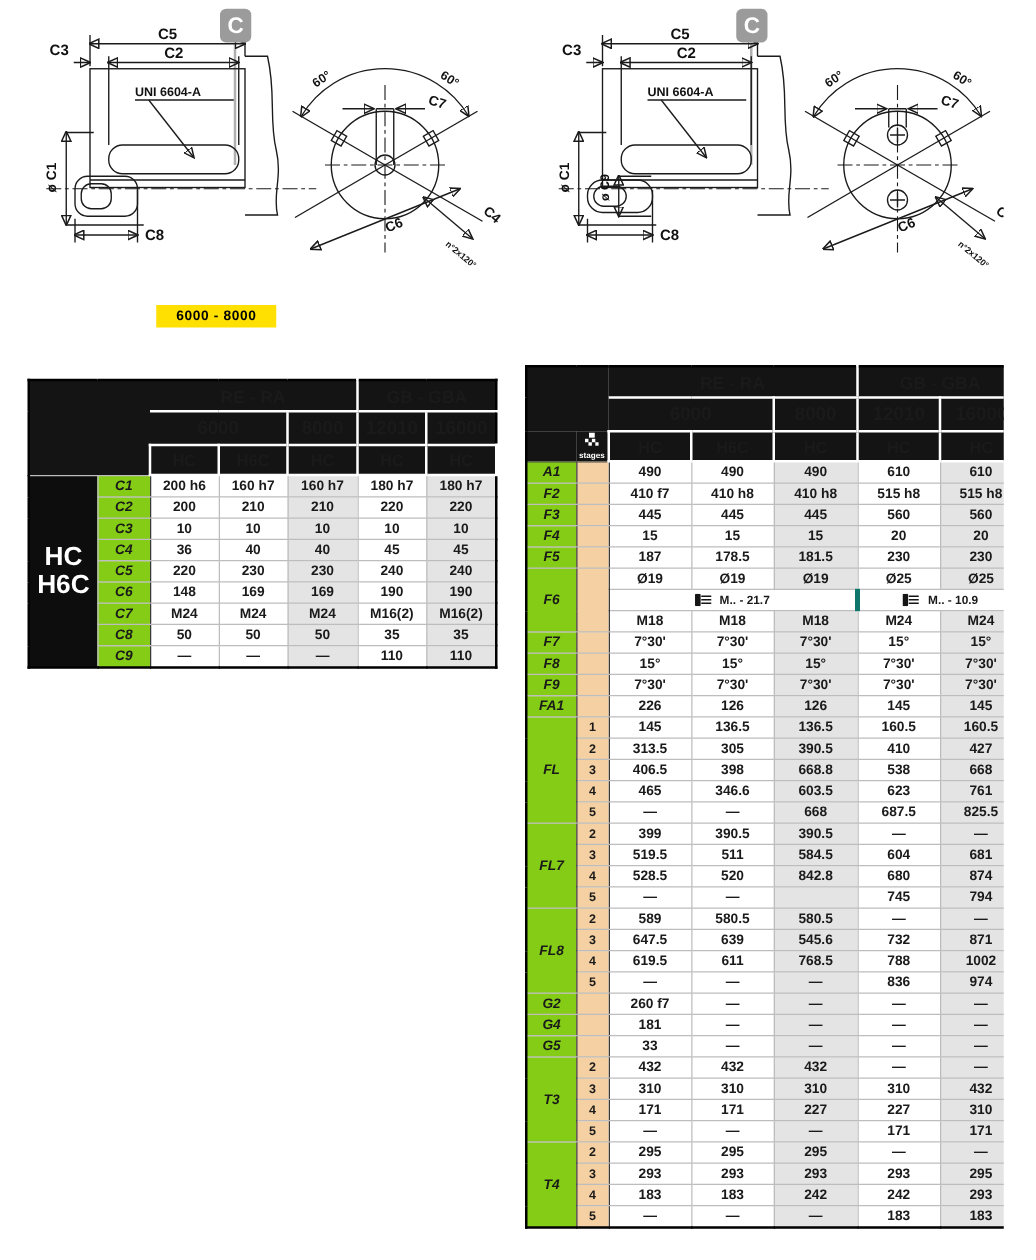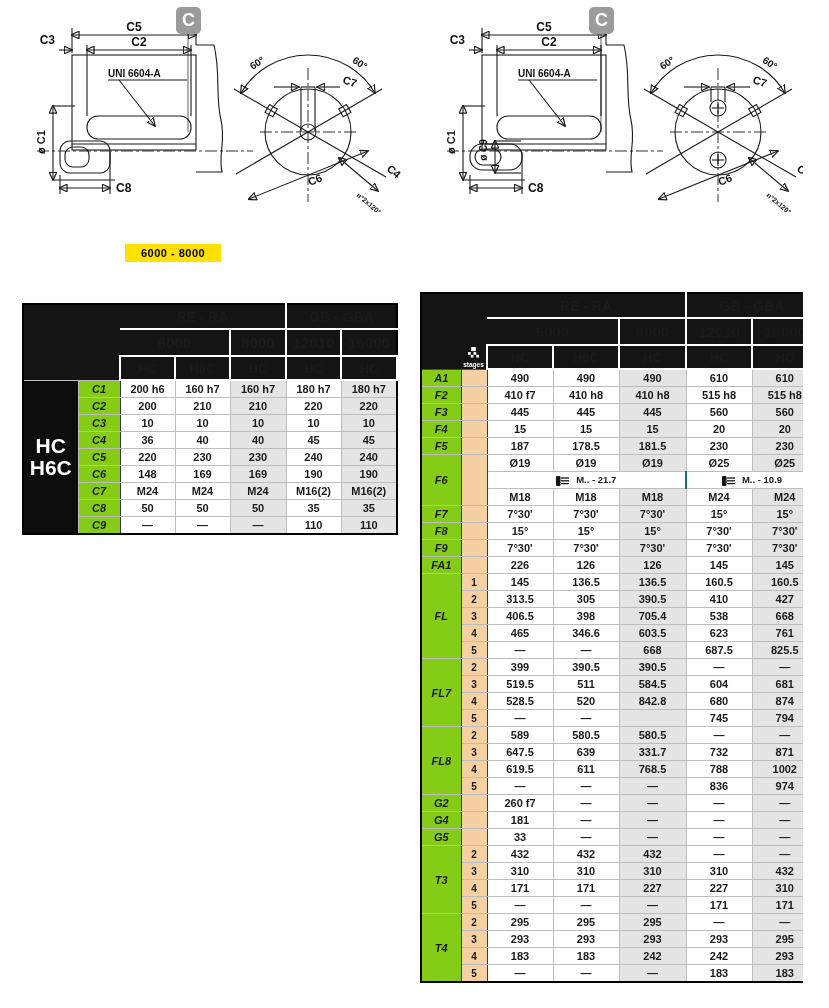--- a/index.html
+++ b/index.html
@@ -33,21 +33,21 @@
   tbody td{height:16px;font-size:11px;border:1px solid #bdbdbd;}
   td.lab{background:#84cc16;border-right:1.6px solid #3a3a3a;font-style:italic;}
   td.stage{background:#f4d0a2;font-size:10px;border-right:1.6px solid #3a3a3a;}
   td.val{background:#fff;}
   td.val.shade{background:#e4e4e4;}
   td.dl{border-left:1.6px solid #3a3a3a;}
   tr.grp td{border-top:1.5px solid #4d4d4d;}
   td.side{background:#0d0d0d;color:#fff;font-size:21px;line-height:1.05;}
   td.bolt{background:#fff;font-size:9.5px;white-space:nowrap;}
   td.bolt svg{vertical-align:middle;margin-right:6px;}
-  td.gb{border-left:2px solid #0f766e;}
+  td.gb{border-left:4px solid #0f766e;}
   .stages-cell{line-height:1;}
   .stages-cell .stxt{display:block;font-size:6.5px;color:#fff;margin-top:1px;}
 </style>
 </head>
 <body>
 
 <div id="page">
 
   <svg class="dwg" style="left:15px;top:20px;" width="390" height="195" viewBox="0 0 390 195">
     <defs>
@@ -478,21 +478,21 @@
           <td class="val dl">313.5</td>
           <td class="val">305</td>
           <td class="val shade">390.5</td>
           <td class="val">410</td>
           <td class="val shade">427</td>
         </tr>
         <tr>
           <td class="stage" rowspan="1">3</td>
           <td class="val dl">406.5</td>
           <td class="val">398</td>
-          <td class="val shade">705.4</td>
+          <td class="val shade">668.8</td>
           <td class="val">538</td>
           <td class="val shade">668</td>
         </tr>
         <tr>
           <td class="stage" rowspan="1">4</td>
           <td class="val dl">465</td>
           <td class="val">346.6</td>
           <td class="val shade">603.5</td>
           <td class="val">623</td>
           <td class="val shade">761</td>
@@ -544,21 +544,21 @@
           <td class="val dl">589</td>
           <td class="val">580.5</td>
           <td class="val shade">580.5</td>
           <td class="val">—</td>
           <td class="val shade">—</td>
         </tr>
         <tr>
           <td class="stage" rowspan="1">3</td>
           <td class="val dl">647.5</td>
           <td class="val">639</td>
-          <td class="val shade">331.7</td>
+          <td class="val shade">545.6</td>
           <td class="val">732</td>
           <td class="val shade">871</td>
         </tr>
         <tr>
           <td class="stage" rowspan="1">4</td>
           <td class="val dl">619.5</td>
           <td class="val">611</td>
           <td class="val shade">768.5</td>
           <td class="val">788</td>
           <td class="val shade">1002</td>

